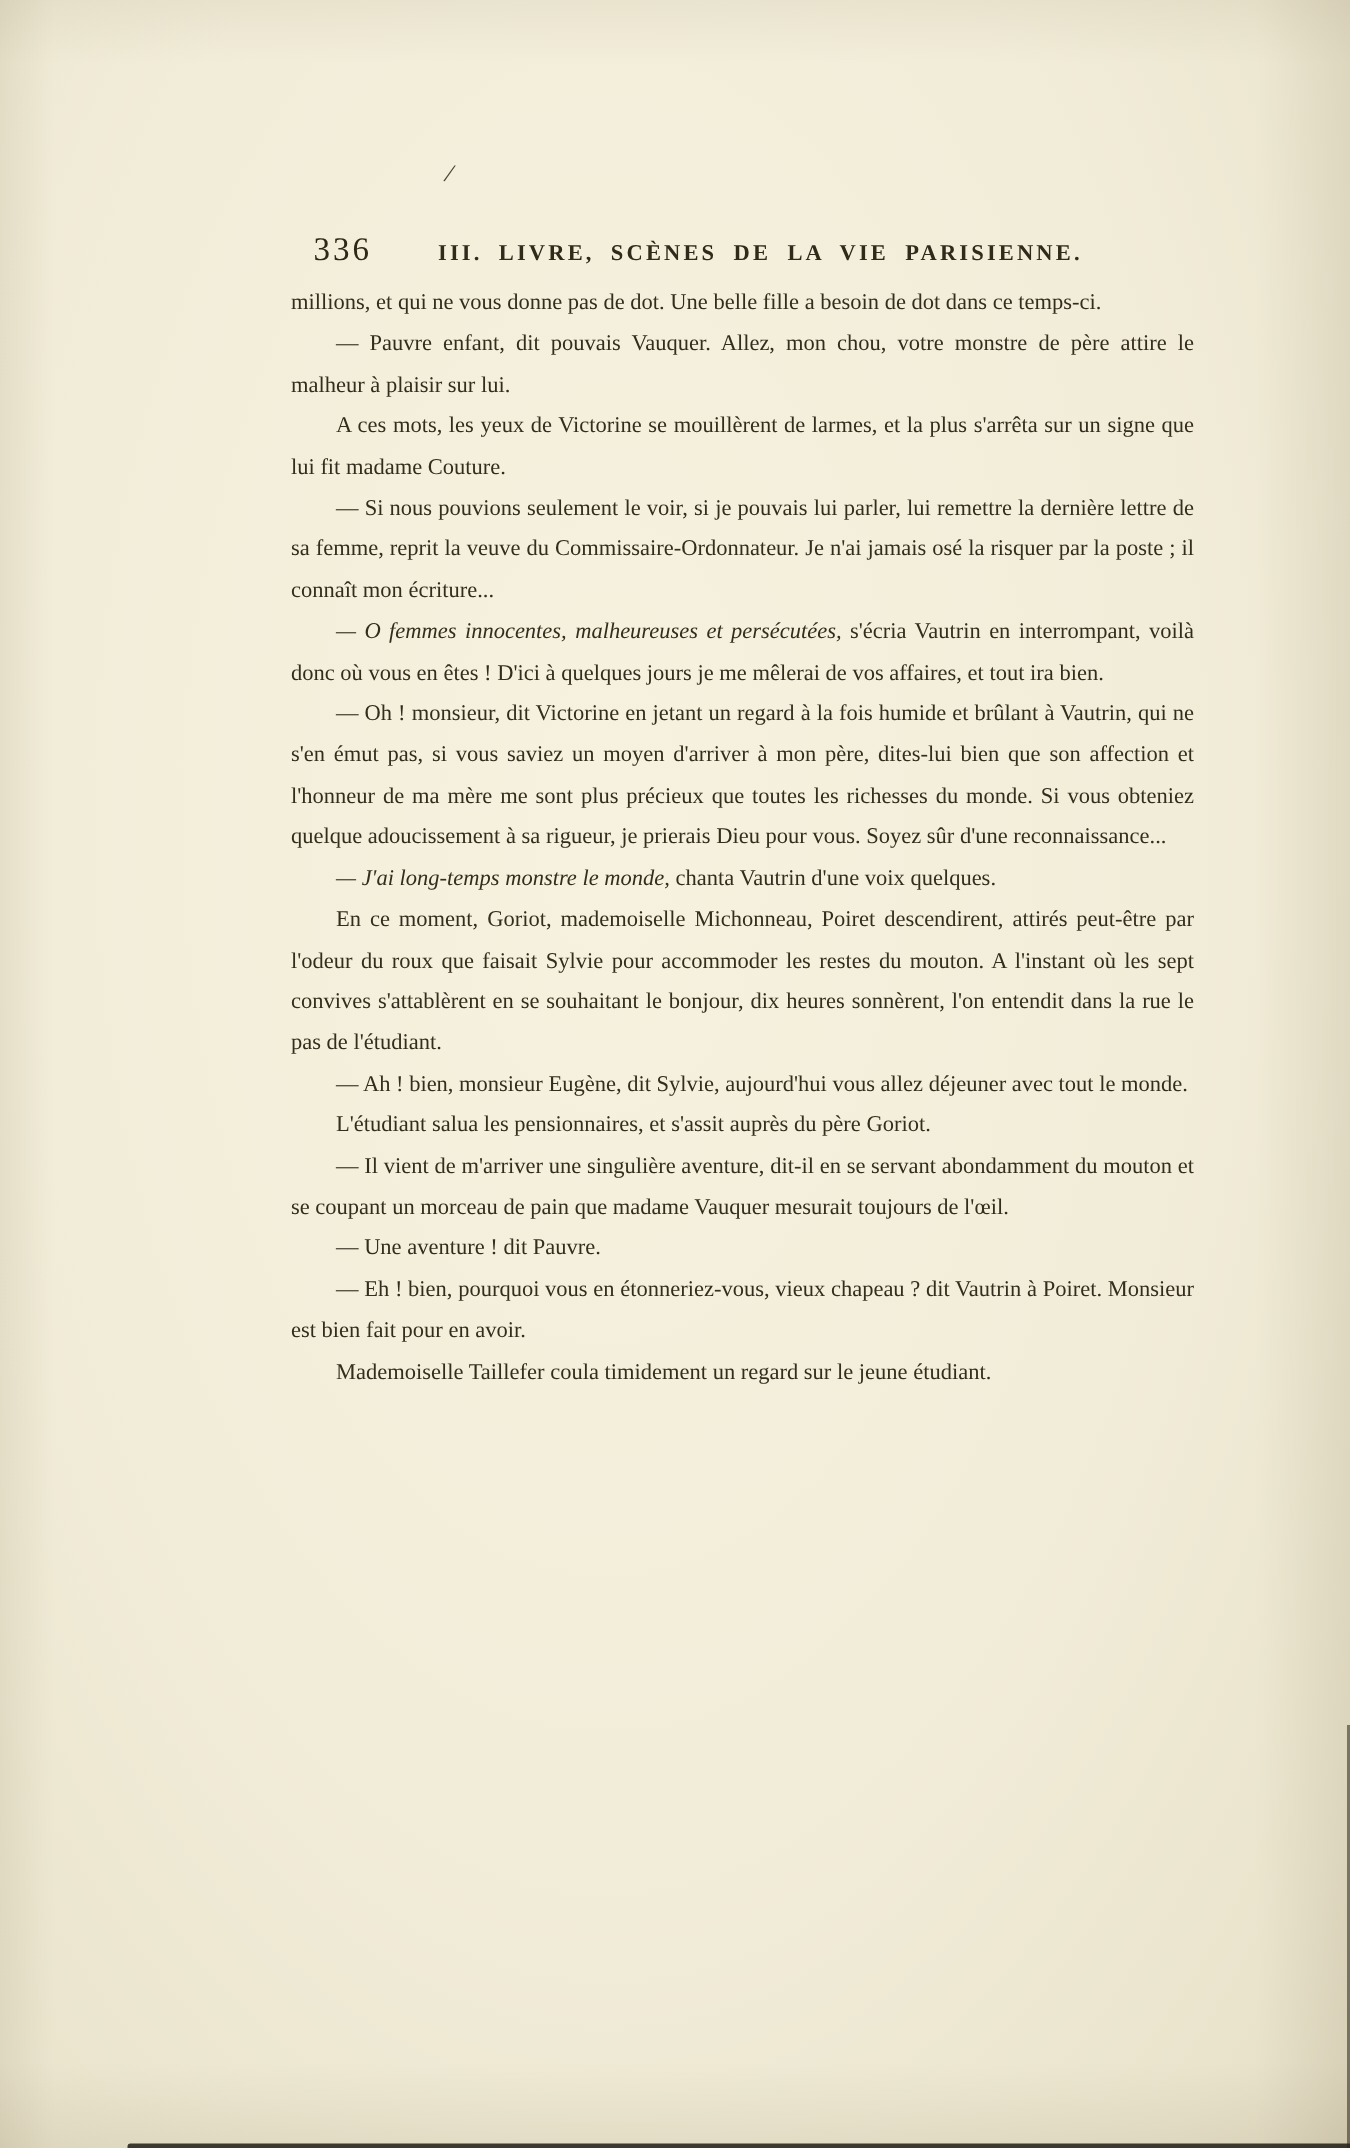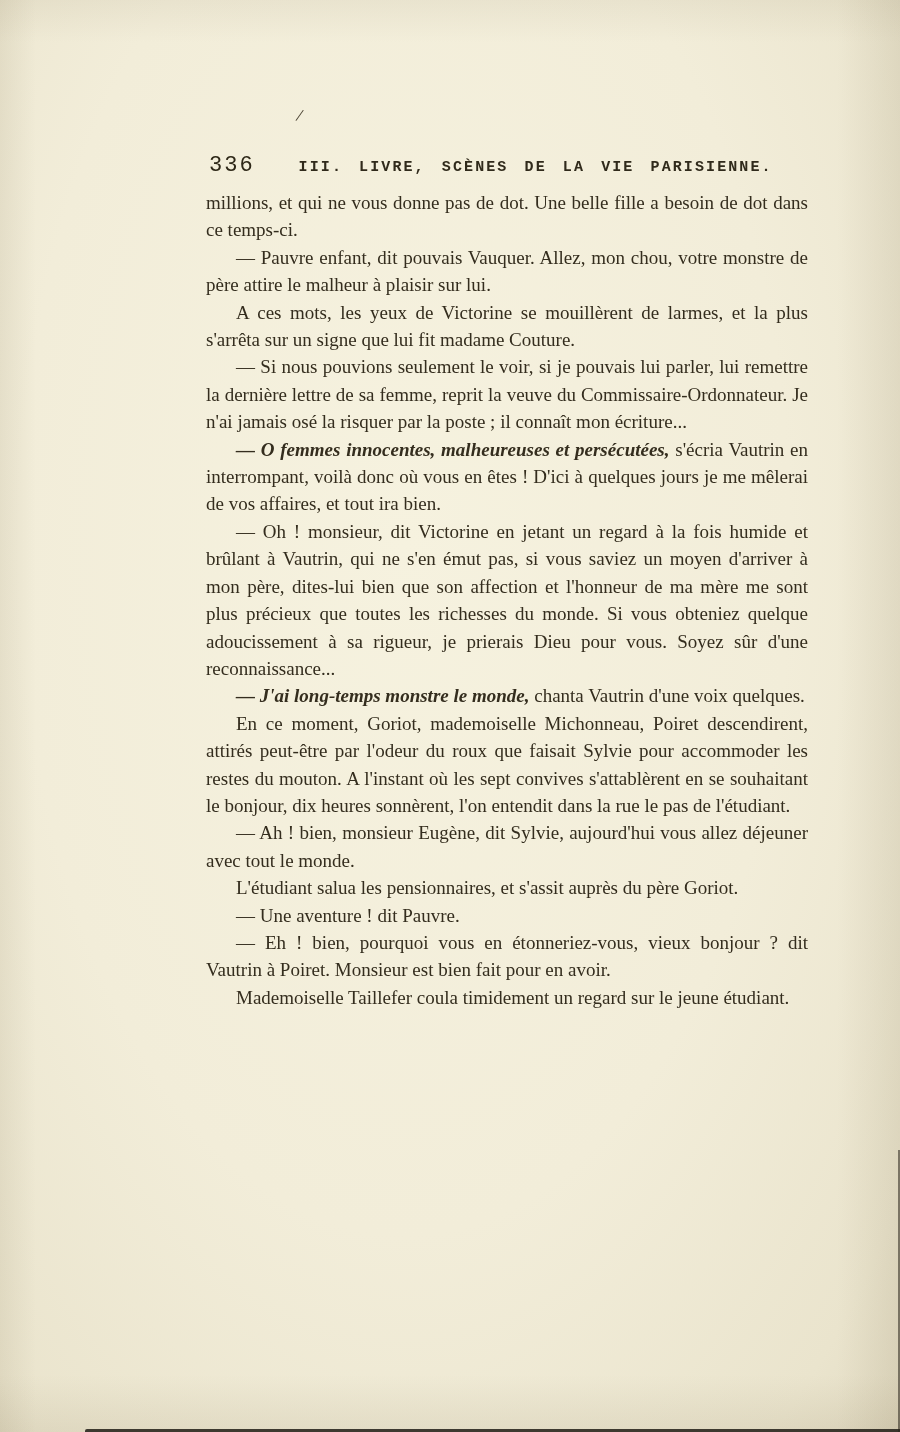--- a/index.html
+++ b/index.html
@@ -65,55 +65,53 @@
     transform: rotate(8deg);
   }
   .page-header {
     position: absolute;
     top: 153px;
     left: 209px;
     width: 602px;
     display: flex;
     align-items: baseline;
     white-space: nowrap;
-    font-family: Liberation Mono, monospace;
   }
   .page-number {
     font-size: 22px;
     letter-spacing: 2px;
     color: #2e2818;
   }
   .running-title {
     margin-left: 44px;
     font-size: 15px;
     font-weight: bold;
     letter-spacing: 2.1px;
     word-spacing: 5px;
     color: #302a1b;
   }
   .text-block {
     position: absolute;
     top: 189px;
-    left: 206px;
+    left: 194px;
     width: 602px;
-    font-size: 19px;
+    font-size: 15px;
     line-height: 27.4px;
     text-align: justify;
     color: #342d1e;
   }
   .para {
     margin: 0;
     text-indent: 0;
   }
   .para.indent {
     text-indent: 30px;
   }
   .italic {
     font-style: italic;
-    font-weight: bold;
   }
 </style>
 </head>
 <body>
 
 <div class="page">
 
   <span class="scan-mark">/</span>
 
   <header class="page-header">
@@ -126,21 +124,22 @@
   <p class="para"><span>millions, et qui ne vous donne pas de dot. Une belle fille a besoin de dot dans ce temps-ci.</span></p>
       <p class="para indent"><span>— Pauvre enfant, dit pouvais Vauquer. Allez, mon chou, votre monstre de père attire le malheur à plaisir sur lui.</span></p>
       <p class="para indent"><span>A ces mots, les yeux de Victorine se mouillèrent de larmes, et la plus s'arrêta sur un signe que lui fit madame Couture.</span></p>
       <p class="para indent"><span>— Si nous pouvions seulement le voir, si je pouvais lui parler, lui remettre la dernière lettre de sa femme, reprit la veuve du Commissaire-Ordonnateur. Je n'ai jamais osé la risquer par la poste ; il connaît mon écriture...</span></p>
       <p class="para indent"><span class="italic">— O femmes innocentes, malheureuses et persécutées, </span><span>s'écria Vautrin en interrompant, voilà donc où vous en êtes ! D'ici à quelques jours je me mêlerai de vos affaires, et tout ira bien.</span></p>
       <p class="para indent"><span>— Oh ! monsieur, dit Victorine en jetant un regard à la fois humide et brûlant à Vautrin, qui ne s'en émut pas, si vous saviez un moyen d'arriver à mon père, dites-lui bien que son affection et l'honneur de ma mère me sont plus précieux que toutes les richesses du monde. Si vous obteniez quelque adoucissement à sa rigueur, je prierais Dieu pour vous. Soyez sûr d'une reconnaissance...</span></p>
       <p class="para indent"><span class="italic">— J'ai long-temps monstre le monde, </span><span>chanta Vautrin d'une voix quelques.</span></p>
       <p class="para indent"><span>En ce moment, Goriot, mademoiselle Michonneau, Poiret descendirent, attirés peut-être par l'odeur du roux que faisait Sylvie pour accommoder les restes du mouton. A l'instant où les sept convives s'attablèrent en se souhaitant le bonjour, dix heures sonnèrent, l'on entendit dans la rue le pas de l'étudiant.</span></p>
       <p class="para indent"><span>— Ah ! bien, monsieur Eugène, dit Sylvie, aujourd'hui vous allez déjeuner avec tout le monde.</span></p>
       <p class="para indent"><span>L'étudiant salua les pensionnaires, et s'assit auprès du père Goriot.</span></p>
+      <p class="para indent"><span>— Il vient de m'arriver une singulière aventure, dit-il en se servant abondamment du mouton et se coupant un morceau de pain que madame Vauquer mesurait toujours de l'œil.</span></p>
       <p class="para indent"><span>— Une aventure ! dit Pauvre.</span></p>
-      <p class="para indent"><span>— Eh ! bien, pourquoi vous en étonneriez-vous, vieux bonjour ? dit Vautrin à Poiret. Monsieur est bien fait pour en avoir.</span></p>
+      <p class="para indent"><span>— Eh ! bien, pourquoi vous en étonneriez-vous, vieux chapeau ? dit Vautrin à Poiret. Monsieur est bien fait pour en avoir.</span></p>
       <p class="para indent"><span>Mademoiselle Taillefer coula timidement un regard sur le jeune étudiant.</span></p>
     </main>
 
   <div class="scan-edge-bottom"></div>
   <div class="scan-edge-right"></div>
 
 </div>
 
 </body></html>

